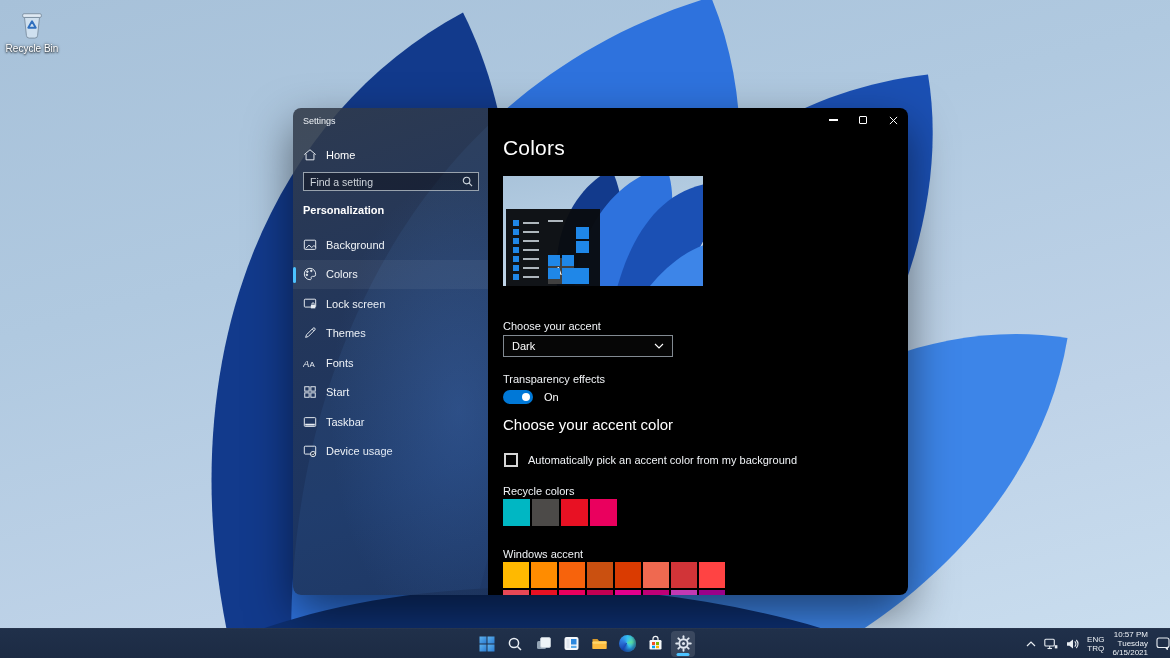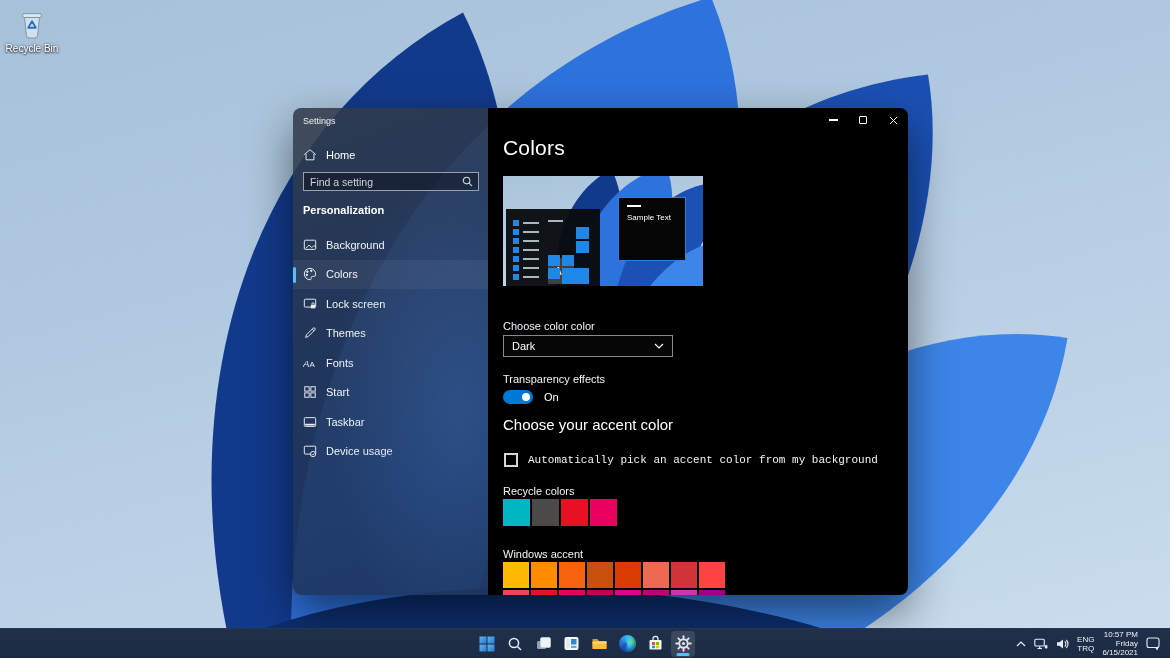--- a/index.html
+++ b/index.html
@@ -58,34 +58,34 @@
   
   .field-label{position:absolute;left:15px;font-size:11px;color:#f0f3f6;}
   .dropdown{position:absolute;left:15px;top:227px;width:170px;height:22px;background:#060606;border:1px solid #828a92;display:flex;align-items:center;justify-content:space-between;padding:0 8px;font-size:11px;}
   .toggle-row{position:absolute;left:15px;top:282px;display:flex;align-items:center;gap:11px;}
   .toggle{width:30px;height:14px;border-radius:8px;background:#0078d7;position:relative;}
   .toggle .knob{position:absolute;right:3px;top:3px;width:8px;height:8px;border-radius:50%;background:#fff;}
   .toggle-state{font-size:11px;}
   .accent-heading{position:absolute;left:15px;top:308px;font-size:15px;font-weight:400;}
   .check-row{position:absolute;left:16px;top:345px;display:flex;align-items:center;gap:10px;}
   .checkbox{width:14px;height:14px;border:2px solid #d6d6d6;background:transparent;flex:none;}
-  .check-row label{font-size:11px;color:#f0f3f6;font-family:Liberation Mono, monospace;}
+  .check-row label{font-size:11px;color:#f0f3f6;}
   .swatch-row{position:absolute;left:15px;display:flex;gap:2px;}
   .swatch-row .swatch{width:27px;height:27px;}
   .swatch-row.small .swatch{width:26px;height:26px;}
   
   .taskbar{position:absolute;left:0;bottom:0;width:100%;height:30px;background:linear-gradient(180deg,#20304a 0%,#1c2b44 100%);border-top:1px solid rgba(255,255,255,.05);display:flex;align-items:center;}
   .tb-center{position:absolute;left:50%;transform:translateX(-50%);display:flex;gap:4px;align-items:center;}
   .tb-slot{position:relative;width:24px;height:26px;display:flex;align-items:center;justify-content:center;border-radius:4px;}
   .tb-slot.active{background:rgba(255,255,255,.12);}
   .tb-slot.active .runline{content:"";position:absolute;bottom:1px;left:50%;transform:translateX(-50%);width:13px;height:2.5px;border-radius:2px;background:#4cc2ff;}
   .edge-tb{width:17px;height:17px;border-radius:50%;
     background:conic-gradient(from 210deg at 45% 48%, #1b4cb8, #2f7fe0 90deg, #35c1f1 160deg, #5ae0a0 230deg, #35c1f1 290deg, #1b4cb8 360deg);
     box-shadow:inset -2px -2px 3px rgba(10,40,120,.55);}
-  .tb-tray{position:absolute;right:0;top:0;height:100%;display:flex;align-items:center;gap:8px;padding-right:10px;color:#eef2f6;}
+  .tb-tray{position:absolute;right:0;top:0;height:100%;display:flex;align-items:center;gap:8px;color:#eef2f6;}
   .tray-lang{font-size:8px;line-height:9px;text-align:center;}
   .tray-clock{font-size:8px;line-height:9px;text-align:right;}
   .tray-ico{display:flex;align-items:center;}
 </style>
 </head>
 <body>
 
 <div class="screen">
 
   <svg class="wallpaper" viewBox="0 0 1170 658" preserveAspectRatio="none">
@@ -238,27 +238,23 @@
             <div class="pv-tl-title"></div>
             <div class="pv-tile-big">Aa</div>
             <div class="pv-tile-r1"></div>
               <div class="pv-tile-r2"></div>
             <div class="pv-tile-b1"></div>
               <div class="pv-tile-b2"></div>
               <div class="pv-tile-b3"></div>
             <div class="pv-tile-wide"></div>
           </div>
         </div>
-        <div class="pv-sample">
-          <div class="dash"></div>
-          <div class="txt">Sample Text</div>
-        </div>
-      </div>
-
-      <div class="field-label" style="top:212px;">Choose color color</div>
+      </div>
+
+      <div class="field-label" style="top:212px;">Choose your accent</div>
       <div class="dropdown">
         <span>Dark</span>
         <svg width="10" height="6" viewBox="0 0 10 6">
             <polyline points="1,1 5,5 9,1" fill="none" stroke="#fff" stroke-width="1.1"></polyline>
           </svg>
       </div>
 
       <div class="field-label" style="top:265px;">Transparency effects</div>
       <div class="toggle-row">
         <div class="toggle">
@@ -400,21 +396,21 @@
           <path d="M1 4.3 h2.4 L7 1.4 v9.2 L3.4 7.7 H1 z" fill="#e8edf2"></path>
           <path d="M8.7 3.4 a3.4 3.4 0 0 1 0 5.2 M10.3 2 a5.6 5.6 0 0 1 0 8" fill="none" stroke="#e8edf2" stroke-width="1.1"></path>
         </svg>
       </span>
       <span class="tray-lang">
         <div>ENG</div>
         <div>TRQ</div>
       </span>
       <span class="tray-clock">
         <div>10:57 PM</div>
-        <div>Friday</div>
+        <div>Tuesday</div>
         <div>6/15/2021</div>
       </span>
       <span class="tray-ico">
         <svg width="14" height="13" viewBox="0 0 14 13" fill="none" stroke="#e8edf2" stroke-width="1.1">
           <rect x="1" y="1" width="12" height="9.5" rx="2"></rect>
             <path d="M9.5 10.5 l1.8 2 v-2" fill="#e8edf2"></path>
         </svg>
       </span>
     </div>
   </div>

